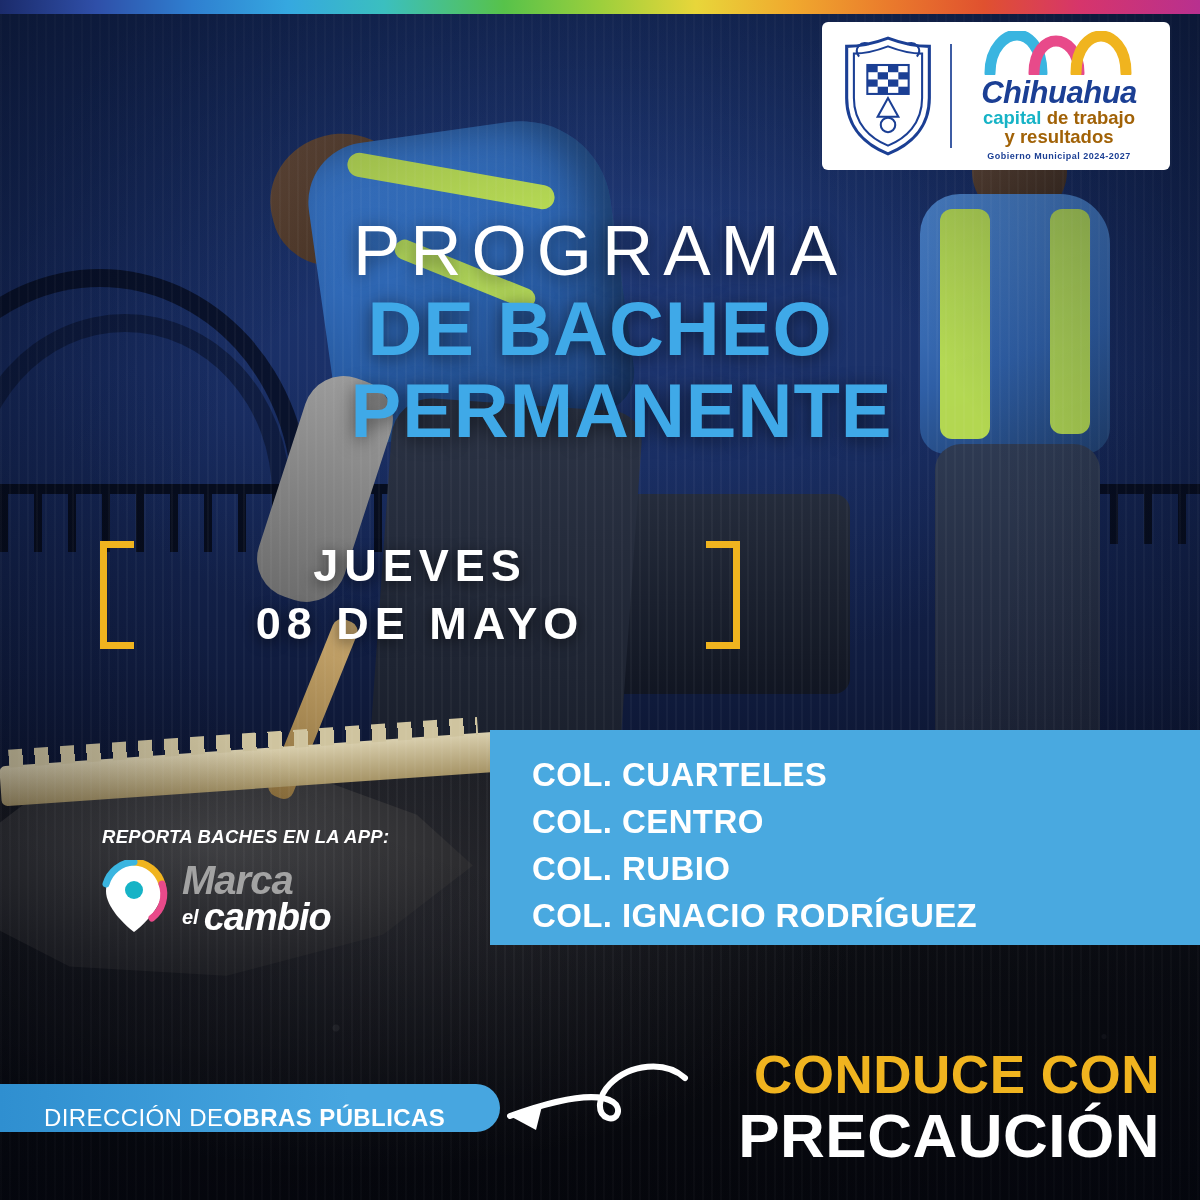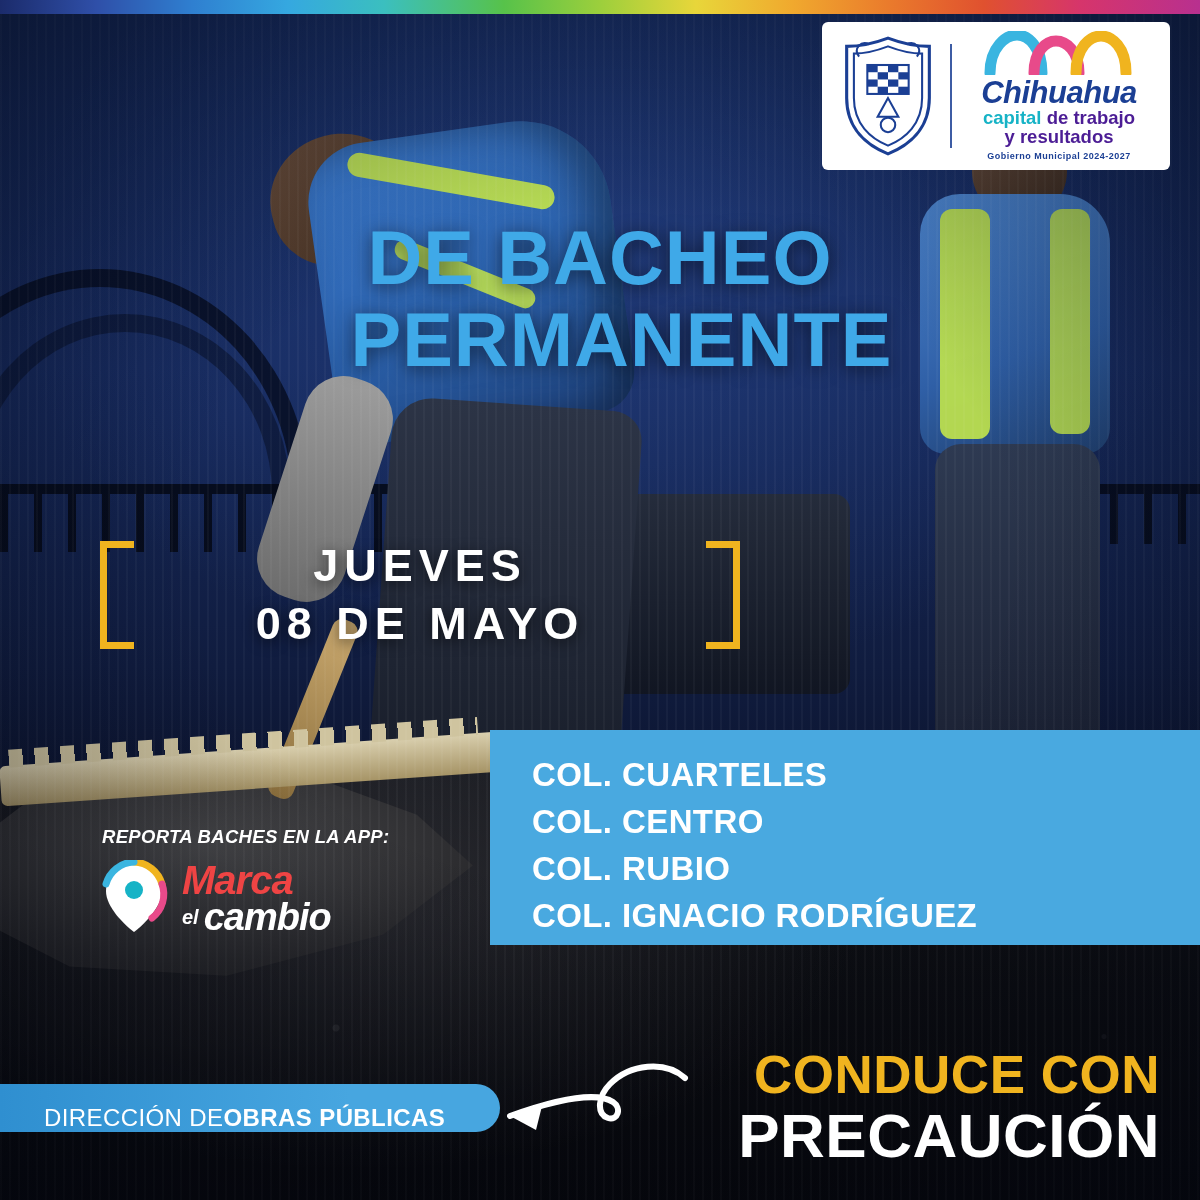--- a/index.html
+++ b/index.html
@@ -191,21 +191,21 @@
   .divider-v{ width:2px; height:104px; background:#1b3f94; opacity:.85; }
   .logo-text{ display:flex; flex-direction:column; align-items:center; flex:1; }
   .arcs{ width:150px; height:44px; margin-bottom:2px; }
   .brand-main{
     font-size:31px; font-weight:bold; font-style:italic; color:#1b3f94;
     letter-spacing:-.5px; line-height:1;
   }
   .brand-sub{
     font-size:18.5px; color:#16b3c6; font-weight:bold; line-height:1.05; text-align:center;
   }
-  .brand-sub b{ color:#4c1d95; }
+  .brand-sub b{ color:#a16207; }
   .brand-gov{
     margin-top:5px; font-size:9px; font-weight:bold; color:#1b3f94; letter-spacing:.5px;
   }
 
   
   .headline{
     position:absolute; left:0; top:215px; width:1200px; text-align:center; z-index:20;
   }
   .h-programa{
     font-size:71px; letter-spacing:10px; color:#ffffff; font-weight:400;
@@ -252,21 +252,21 @@
   .app-label{
     color:#ffffff; font-size:18.5px; font-weight:bold; font-style:italic;
     letter-spacing:.3px; margin-left:6px;
   }
   .app-logo{ display:flex; align-items:center; gap:10px; margin-top:12px; }
   .pin{
     width:76px; height:76px; position:relative; flex:0 0 auto;
   }
   .pin svg{ width:100%; height:100%; }
   .app-words{ display:flex; flex-direction:column; line-height:.95; }
-  .app-marca{ color:#ef4444; font-size:40px; font-weight:bold; font-style:italic; letter-spacing:-1px; }
+  .app-marca{ color:#a3a3a3; font-size:40px; font-weight:bold; font-style:italic; letter-spacing:-1px; }
   .app-el{ color:#ffffff; font-size:20px; font-weight:bold; font-style:italic; }
   .app-cambio-row{ display:flex; align-items:center; gap:5px; }
   .app-cambio{ color:#ffffff; font-size:38px; font-weight:bold; font-style:italic; letter-spacing:-1px; }
 
   
   .conduce{
     position:absolute; right:40px; bottom:32px; text-align:right; z-index:20;
   }
   .conduce-1{
     font-size:53px; font-weight:bold; color:#f0b41f; letter-spacing:.5px; line-height:1.08;
@@ -356,20 +356,21 @@
     <div class="brand-main">Chihuahua</div>
     <div class="brand-sub">
       <span>capital</span><b> de trabajo</b><br>
       <b>y resultados</b>
     </div>
     <div class="brand-gov">Gobierno Municipal 2024-2027</div>
   </div>
 </div>
 
 <div class="headline">
+  <div class="h-programa">PROGRAMA</div>
   <div class="h-bacheo">DE BACHEO</div>
   <div class="h-permanente">PERMANENTE</div>
 </div>
 
 <div class="date-wrap">
   <div class="brk left"></div>
   <div class="date-text">
     <div>JUEVES</div>
     <div>08 DE MAYO</div>
   </div>

